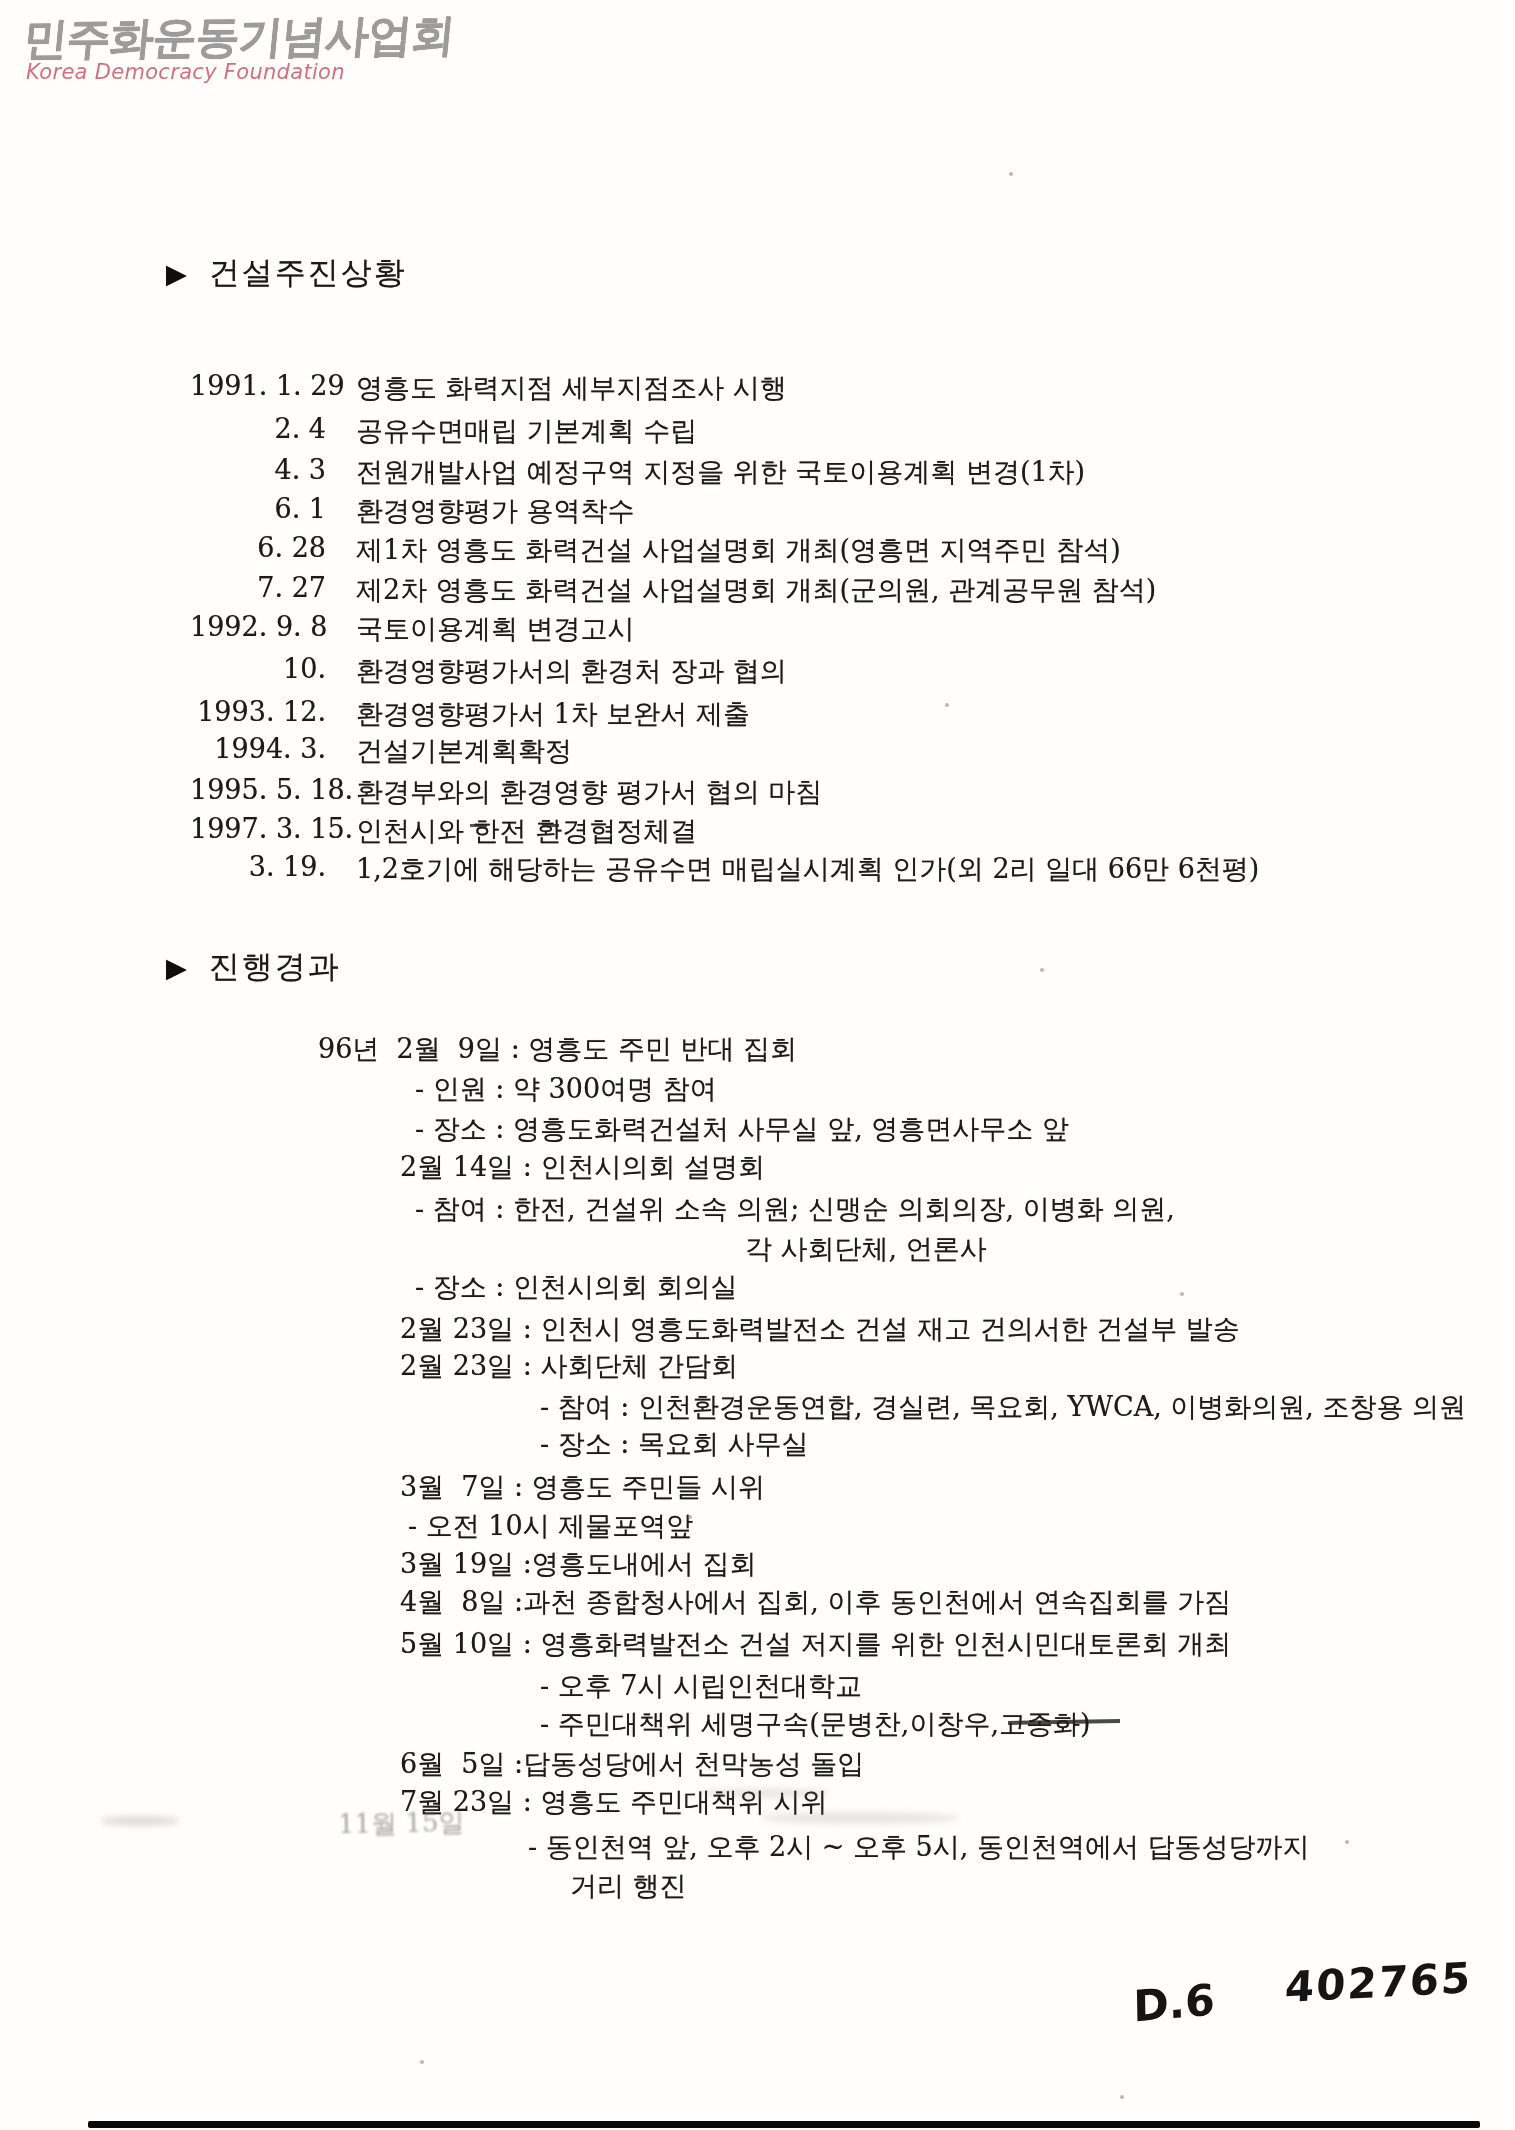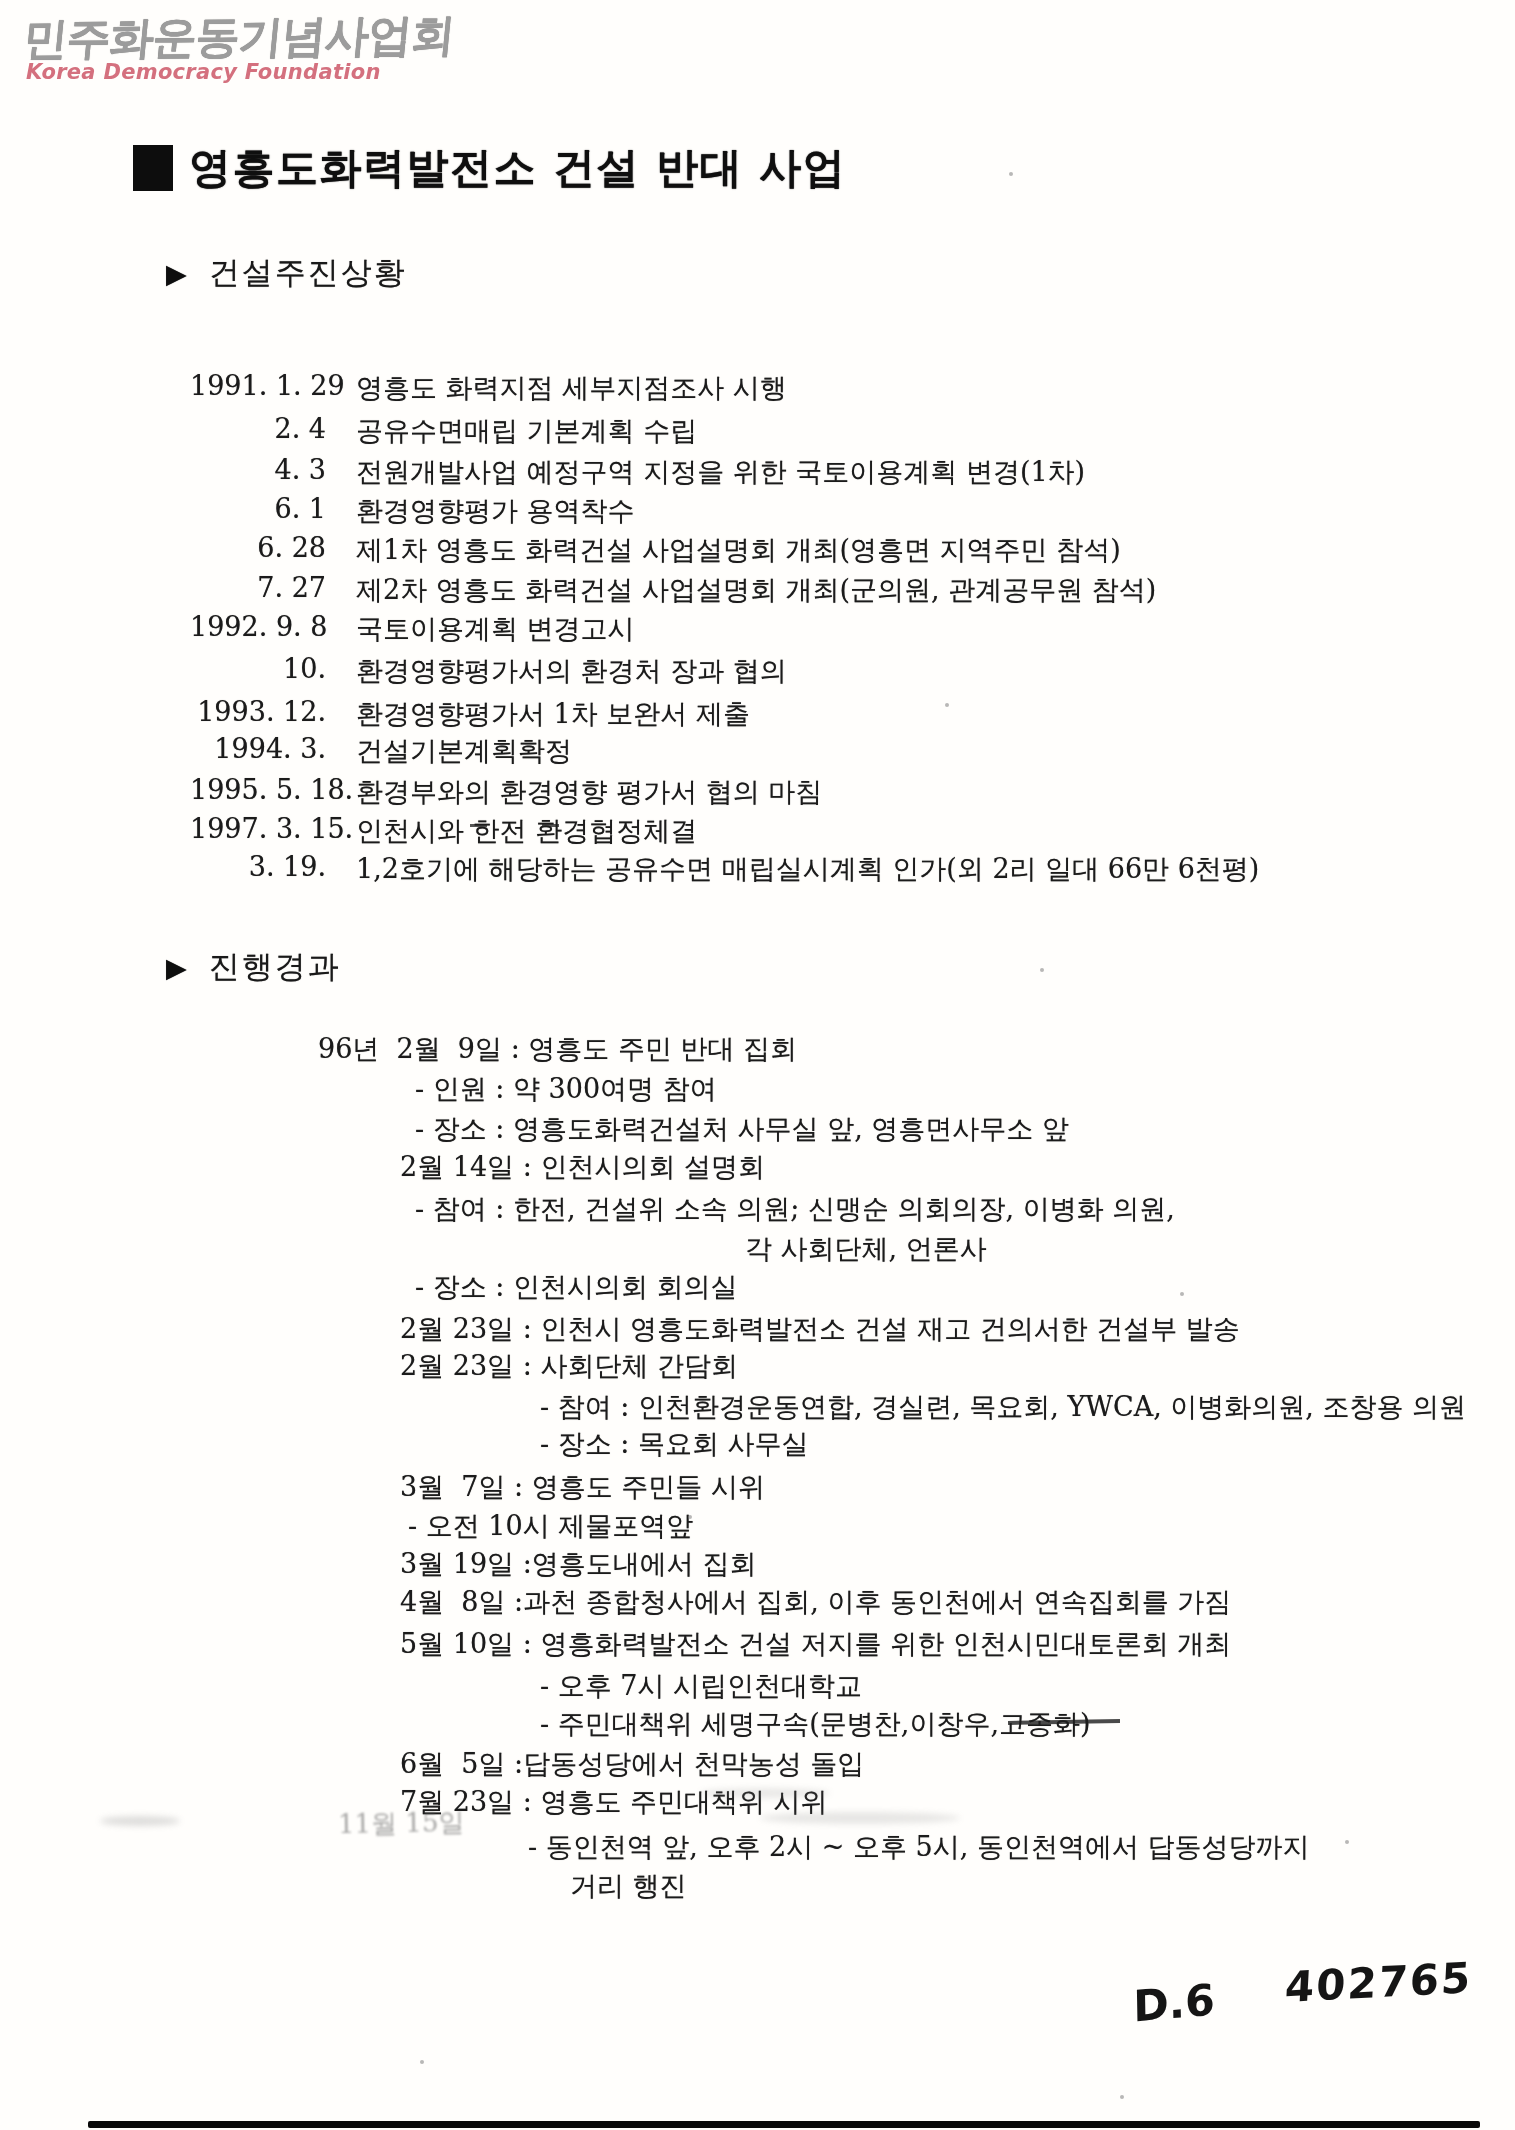--- a/index.html
+++ b/index.html
@@ -13,21 +13,21 @@
 
   
   .logo-kr {
     position:absolute; left:24px; top:8px;
     font-size:44px; font-weight:bold; color:#9c9c9c;
     letter-spacing:-1px; transform:skewX(-6deg) rotate(-0.5deg);
     white-space:nowrap;
   }
   .logo-en {
     position:absolute; left:26px; top:60px;
-    font-size:21px; font-weight:bold; font-style:italic; color:#d4707e;
+    font-size:21px; font-weight:normal; font-style:italic; color:#d4707e;
     font-family:"DejaVu Sans","Liberation Sans",sans-serif;
     letter-spacing:0.3px; white-space:nowrap;
   }
 
   
   .title-row {
     position:absolute; left:133px; top:140px;
     display:flex; align-items:center; gap:16px; white-space:nowrap;
   }
   .title-square {
@@ -72,24 +72,20 @@
   }
 </style>
 </head>
 <body>
 
 <div class="page">
 
   <div class="logo-kr ink">민주화운동기념사업회</div>
   <div class="logo-en">Korea Democracy Foundation</div>
 
-  <div class="title-row">
-    <span class="title-square"></span>
-    <span class="title-text">영흥도화력발전소 건설 반대 사업</span>
-  </div>
 
   <div class="sec-head ink" style="left:166px; top:252px;">
     <span class="sec-marker">▶</span><span class="sec-label">건설주진상황</span>
   </div>
 
   <div class="trow ink" style="top:370px">
       <span class="tdate">1991. 1. 29</span>
       <span class="tdesc">영흥도 화력지점 세부지점조사 시행</span>
     </div>
   <div class="trow ink" style="top:413px">

